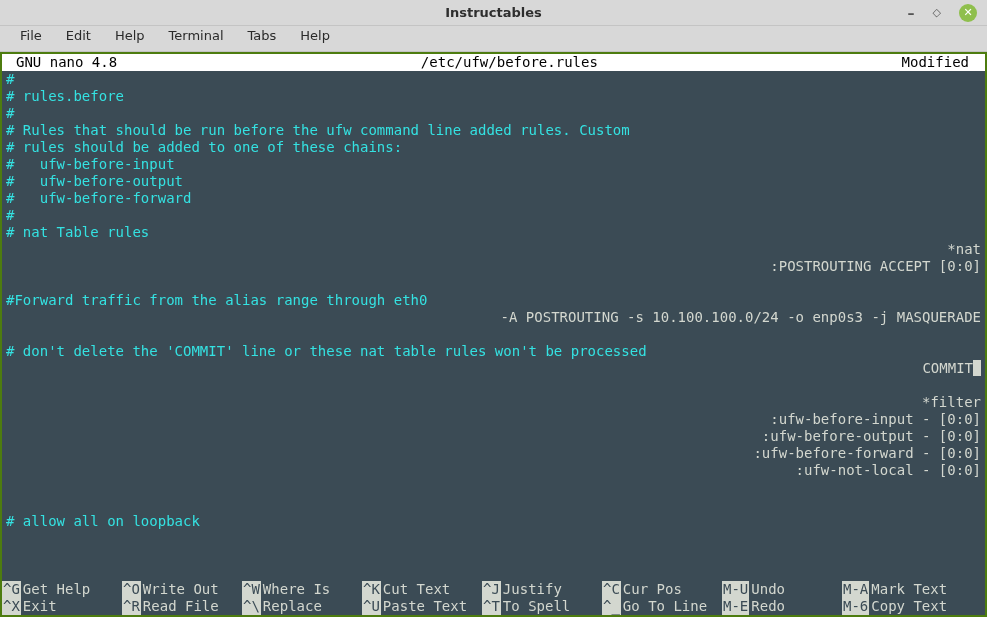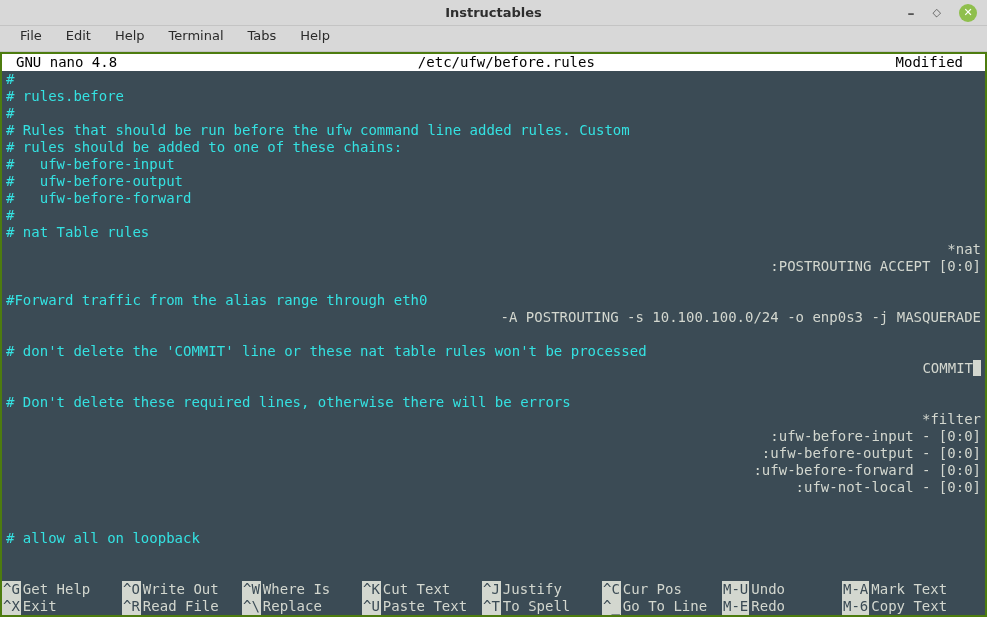--- a/index.html
+++ b/index.html
@@ -43,21 +43,21 @@
       font-family: "DejaVu Sans Mono", "Liberation Mono", monospace;
       font-size: 14px; line-height: 17px; color: #d0d0d0;
       position: relative;
     }
     .statusbar {
       display: flex; height: 17px; background: #fff; color: #000;
       font-family: "DejaVu Sans Mono", monospace; font-size: 14px; line-height: 17px;
     }
     .sb-left { padding-left: 14px; }
     .sb-center { flex: 1; text-align: center; }
-    .sb-right { padding-right: 22px; }
+    .sb-right { padding-right: 16px; }
     .editor { padding: 0 4px; }
     .ln { white-space: pre; height: 17px; font-family: "DejaVu Sans Mono", monospace; }
     .c-comment { color: #34e2e2; }
     .c-text { color: #d3d7cf; text-align: right; }
     .cursor { background: #d3d7cf; display: inline-block; width: 8px; height: 16px; vertical-align: text-bottom; }
     .shortcuts {
       position: absolute; bottom: 0; left: 0; right: 0;
       font-family: "DejaVu Sans Mono", monospace; font-size: 14px; line-height: 17px;
       color: #d3d7cf;
     }
@@ -106,21 +106,20 @@
           <div class="ln c-comment"># nat Table rules</div>
           <div class="ln c-text">*nat</div>
           <div class="ln c-text">:POSTROUTING ACCEPT [0:0]</div>
           <div class="ln c-text"></div>
           <div class="ln c-comment">#Forward traffic from the alias range through eth0</div>
           <div class="ln c-text">-A POSTROUTING -s 10.100.100.0/24 -o enp0s3 -j MASQUERADE</div>
           <div class="ln c-text"></div>
           <div class="ln c-comment"># don't delete the 'COMMIT' line or these nat table rules won't be processed</div>
           <div class="ln c-text">COMMIT<span class="cursor"></span></div>
           <div class="ln c-text"></div>
-          <div class="ln c-comment"># Don't delete these required lines, otherwise there will be errors</div>
           <div class="ln c-text">*filter</div>
           <div class="ln c-text">:ufw-before-input - [0:0]</div>
           <div class="ln c-text">:ufw-before-output - [0:0]</div>
           <div class="ln c-text">:ufw-before-forward - [0:0]</div>
           <div class="ln c-text">:ufw-not-local - [0:0]</div>
           <div class="ln c-text"></div>
           <div class="ln c-text"></div>
           <div class="ln c-comment"># allow all on loopback</div>
         </div>
       <div class="shortcuts">

